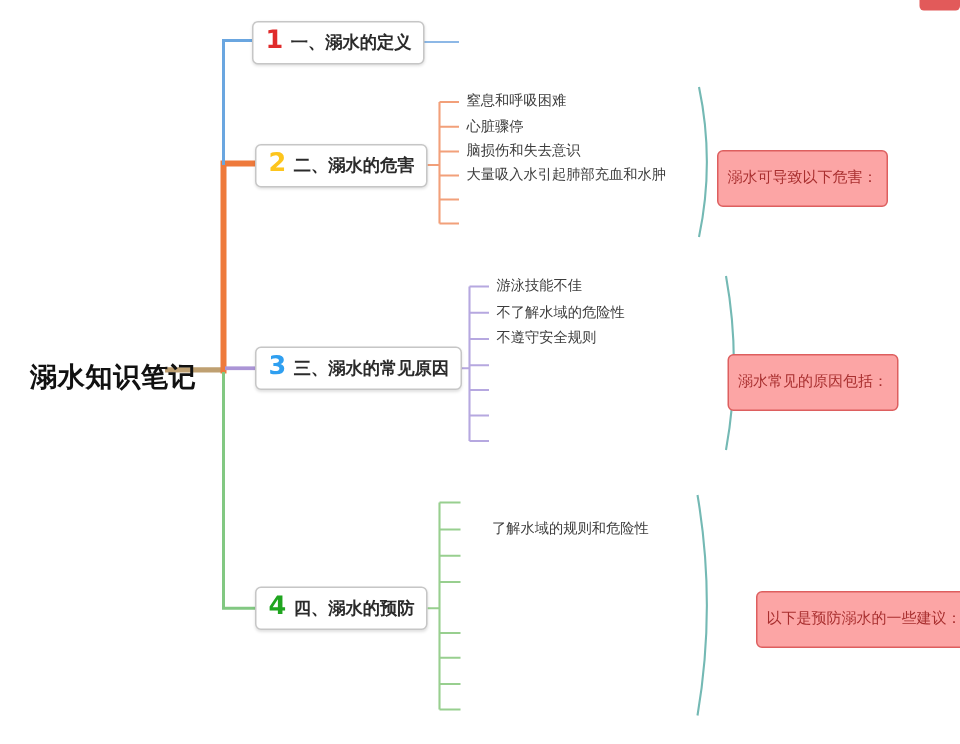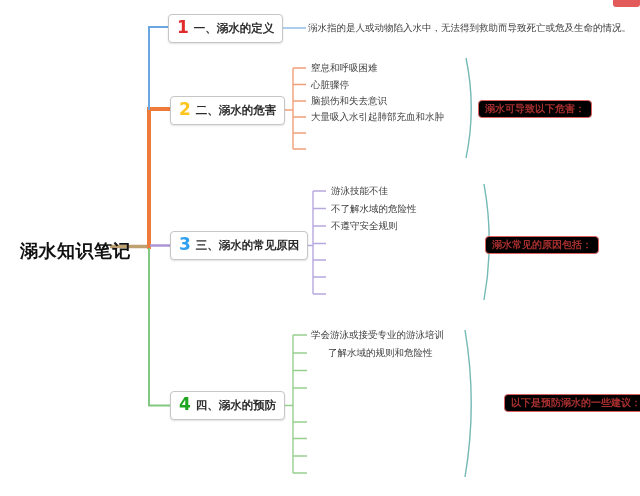--- a/index.html
+++ b/index.html
@@ -18,22 +18,22 @@
     padding:4px 8px;box-shadow:0 1px 2px rgba(0,0,0,.12);white-space:nowrap;
     height:19px;
   }
   .num{font-size:17px;font-weight:800;line-height:1;transform:translateY(-1px);}
   .node-label{font-size:11.5px;font-weight:600;color:#2b2b2b;}
   .child{
     position:absolute;font-size:9.5px;color:#3d3d3d;white-space:nowrap;
     line-height:14px;
   }
   .summary{
-    position:absolute;background:#000000;border:1px solid #dd5f5f;color:#a82f2f;
-    font-size:10px;font-weight:700;border-radius:4px;padding:2px 6px;
+    position:absolute;background:#fca5a5;border:1px solid #dd5f5f;color:#a82f2f;
+    font-size:10px;font-weight:400;border-radius:4px;padding:12px 6px;
     white-space:nowrap;line-height:12px;
   }
   .frag{
     position:absolute;left:613px;top:0;width:27px;height:7px;
     background:#e25a5a;border-radius:0 0 3px 3px;
   }
 </style>
 </head>
 <body>
 
@@ -63,21 +63,20 @@
     <path d="M484 184 Q494.5 242 484 300" stroke="#74b9b4" stroke-width="1.4"></path>
     <path d="M465 330 Q477.5 403.5 465 477" stroke="#74b9b4" stroke-width="1.4"></path>
   </svg>
 
   <div class="root">溺水知识笔记</div>
 
   <div class="node" style="left:168px;top:14px;">
     <span class="num" style="color: rgb(224, 43, 43);">1</span>
     <span class="node-label">一、溺水的定义</span>
   </div>
-  <div class="child" style="left:308px;top:21px;">溺水指的是人或动物陷入水中，无法得到救助而导致死亡或危及生命的情况。</div>
 
   <div class="node" style="left:170px;top:96px;">
     <span class="num" style="color: rgb(253, 197, 29);">2</span>
     <span class="node-label">二、溺水的危害</span>
   </div>
   <div class="child" style="left:311px;top:61px;">窒息和呼吸困难</div>
   <div class="child" style="left:311px;top:77.5px;">心脏骤停</div>
   <div class="child" style="left:311px;top:94px;">脑损伤和失去意识</div>
   <div class="child" style="left:311px;top:110px;">大量吸入水引起肺部充血和水肿</div>
   <div class="summary" style="left:478px;top:100px;">溺水可导致以下危害：</div>
@@ -88,18 +87,17 @@
   </div>
   <div class="child" style="left:331px;top:184px;">游泳技能不佳</div>
   <div class="child" style="left:331px;top:201.5px;">不了解水域的危险性</div>
   <div class="child" style="left:331px;top:219px;">不遵守安全规则</div>
   <div class="summary" style="left:485px;top:236px;text-align:right;">溺水常见的原因包括：</div>
 
   <div class="node" style="left:170px;top:391px;">
     <span class="num" style="color: rgb(31, 165, 31);">4</span>
     <span class="node-label">四、溺水的预防</span>
   </div>
-  <div class="child" style="left:311px;top:328px;">学会游泳或接受专业的游泳培训</div>
   <div class="child" style="left:311px;top:346px;margin-left:17px;">了解水域的规则和危险性</div>
   <div class="summary" style="left:477px;top:394px;margin-left:27px;">以下是预防溺水的一些建议：</div>
 
   <div class="frag"></div>
 </div>
 
 </body></html>

